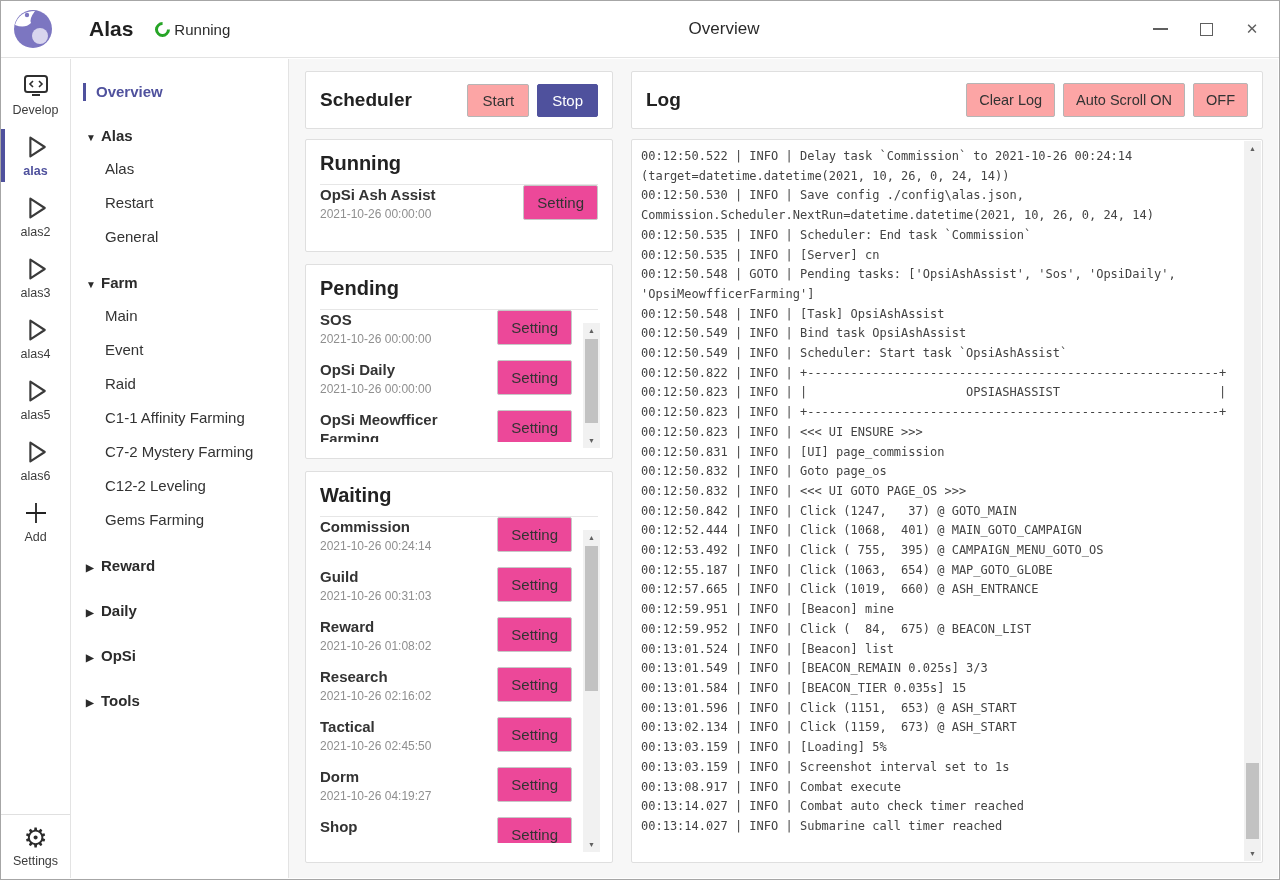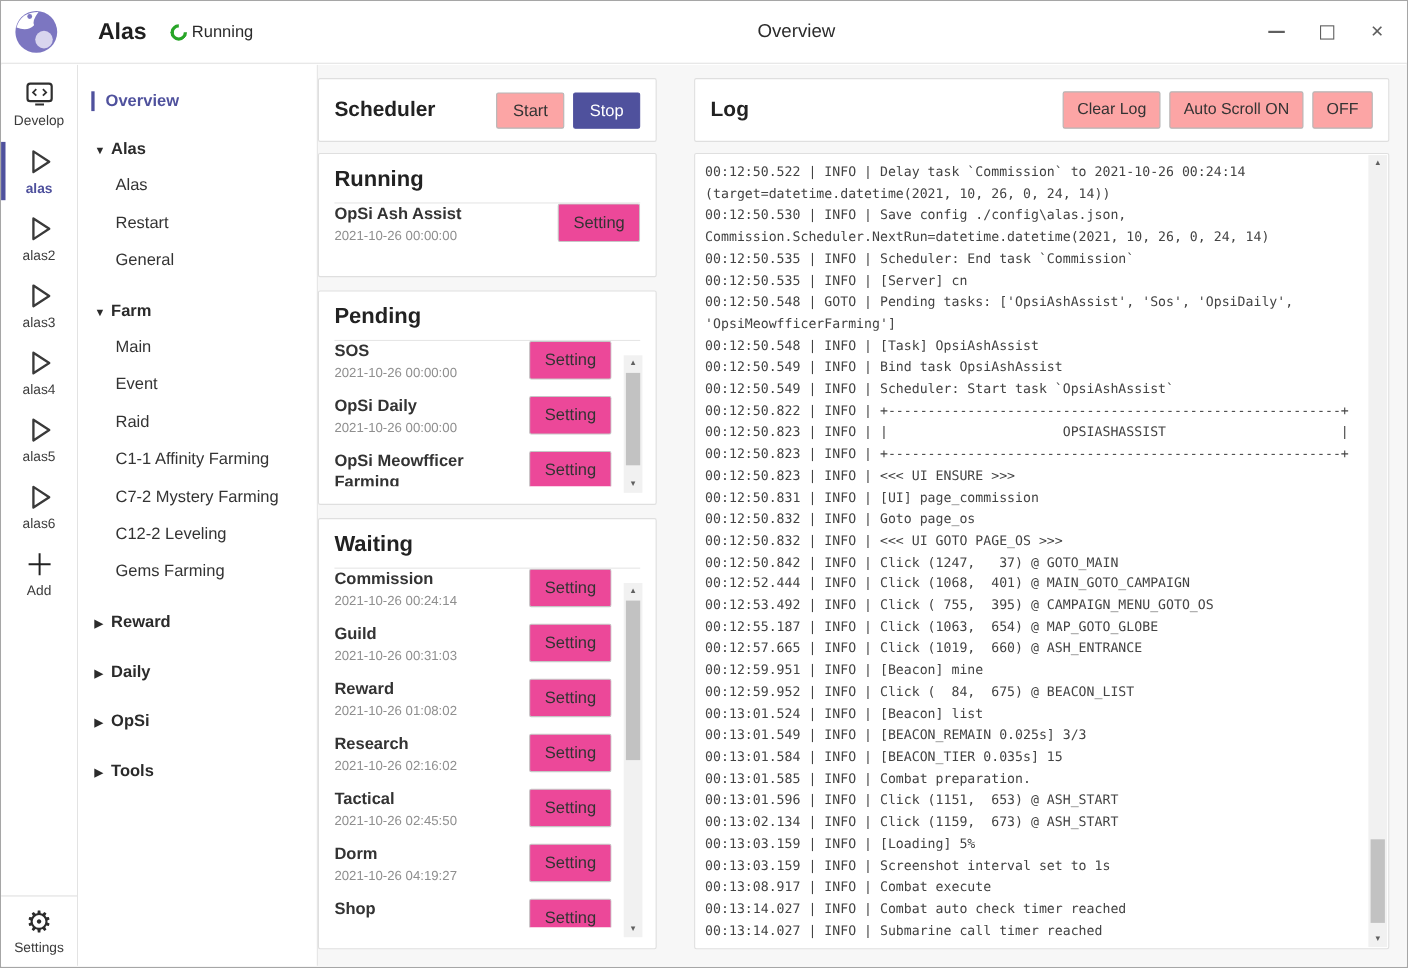--- a/index.html
+++ b/index.html
@@ -42,21 +42,21 @@
   .nav-active { position:relative; margin:6px 0 4px; padding-left:25px; height:30px; line-height:30px;
     font-size:15px; font-weight:bold; color:#4f519d; cursor:pointer; }
   .nav-active::before { content:""; position:absolute; left:12px; top:6px; bottom:6px; width:3px; background:#4f519d; }
   .nav-group { margin-top:12px; padding-left:15px; height:33px; line-height:33px; font-size:15px;
     font-weight:600; color:#2b2b2b; cursor:pointer; }
   .nav-group .arrow { display:inline-block; width:15px; font-size:10px; color:#2b2b2b; }
   .nav-link { padding-left:34px; height:34px; line-height:34px; font-size:15px; color:#333; cursor:pointer; }
   
   .main { position:absolute; left:288px; top:58px; right:1px; bottom:1px; background:#f7f7f7; }
   .card { background:#fff; border:1px solid #dfdfdf; border-radius:2px; position:relative; }
-  .col-mid { position:absolute; left:0; top:12px; width:308px; }
+  .col-mid { position:absolute; left:16px; top:12px; width:308px; }
   .col-log { position:absolute; left:342px; top:12px; width:632px; }
   .card-header-row { display:flex; align-items:center; height:100%; padding:0 14px; }
   .card-title { flex:1; font-size:19px; font-weight:600; color:#222; }
   .btn { background:#fca5a5; border:1px solid #b5b5b5; border-radius:2px; font-size:15px; color:#333;
     padding:7px 14px; cursor:pointer; font-family:inherit; }
   .btn.primary { background:#4f519d; border-color:#4f519d; color:#fff; }
   .btn + .btn { margin-left:8px; }
   #card-scheduler { height:58px; margin-bottom:10px; }
   #card-running  { height:113px; margin-bottom:12px; padding:12px 14px; }
   #card-pending  { height:195px; margin-bottom:12px; padding:12px 14px; }
@@ -370,21 +370,20 @@
           <div class="log-line">00:12:50.842 | INFO | Click (1247,   37) @ GOTO_MAIN</div>
           <div class="log-line">00:12:52.444 | INFO | Click (1068,  401) @ MAIN_GOTO_CAMPAIGN</div>
           <div class="log-line">00:12:53.492 | INFO | Click ( 755,  395) @ CAMPAIGN_MENU_GOTO_OS</div>
           <div class="log-line">00:12:55.187 | INFO | Click (1063,  654) @ MAP_GOTO_GLOBE</div>
           <div class="log-line">00:12:57.665 | INFO | Click (1019,  660) @ ASH_ENTRANCE</div>
           <div class="log-line">00:12:59.951 | INFO | [Beacon] mine</div>
           <div class="log-line">00:12:59.952 | INFO | Click (  84,  675) @ BEACON_LIST</div>
           <div class="log-line">00:13:01.524 | INFO | [Beacon] list</div>
           <div class="log-line">00:13:01.549 | INFO | [BEACON_REMAIN 0.025s] 3/3</div>
           <div class="log-line">00:13:01.584 | INFO | [BEACON_TIER 0.035s] 15</div>
-          <div class="log-line">00:13:01.585 | INFO | Combat preparation.</div>
           <div class="log-line">00:13:01.596 | INFO | Click (1151,  653) @ ASH_START</div>
           <div class="log-line">00:13:02.134 | INFO | Click (1159,  673) @ ASH_START</div>
           <div class="log-line">00:13:03.159 | INFO | [Loading] 5%</div>
           <div class="log-line">00:13:03.159 | INFO | Screenshot interval set to 1s</div>
           <div class="log-line">00:13:08.917 | INFO | Combat execute</div>
           <div class="log-line">00:13:14.027 | INFO | Combat auto check timer reached</div>
           <div class="log-line">00:13:14.027 | INFO | Submarine call timer reached</div>
         </div>
       <div class="fakebar" id="bar-log">
         <div class="sb-arrow up">▲</div>

